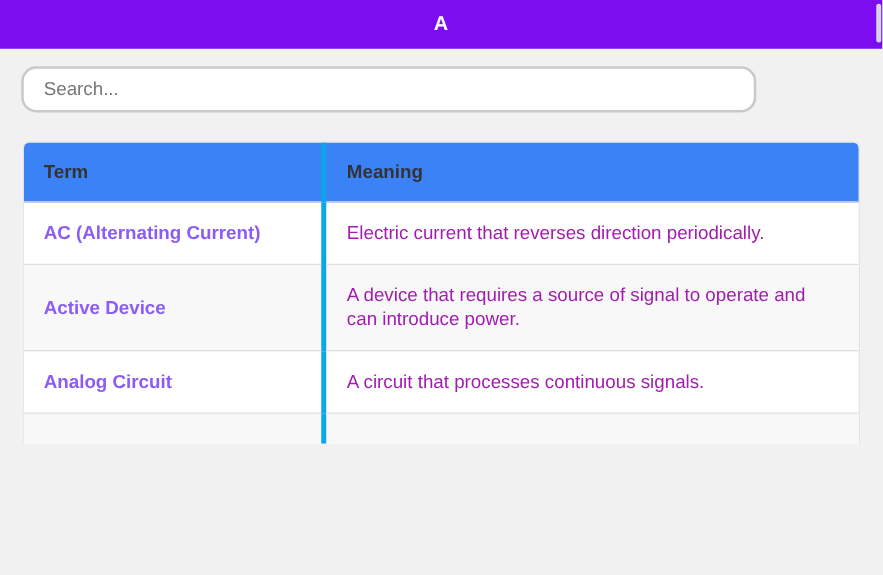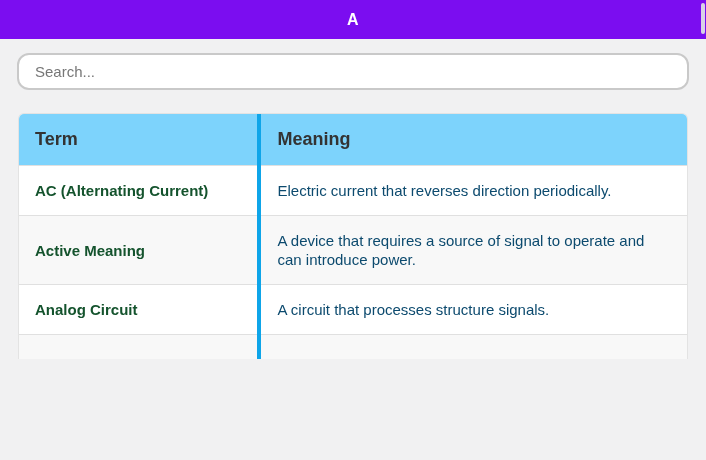--- a/index.html
+++ b/index.html
@@ -35,21 +35,21 @@
     width: 4px;
     height: 31px;
     background: #d8d2e6;
     border-radius: 2px;
   }
   .content {
     padding: 14px 17px 0 17px;
   }
   .search-input {
     box-sizing: border-box;
-    width: 672px;
+    width: 588px;
     height: 37px;
     border: 2px solid #c9c9c9;
     border-radius: 12px;
     background: #ffffff;
     padding: 0 16px;
     font-family: "Liberation Sans", sans-serif;
     font-size: 15px;
     color: #3b3b3b;
     outline: none;
     display: block;
@@ -67,40 +67,40 @@
     border-bottom: none;
     box-sizing: border-box;
   }
   table.glossary {
     width: 100%;
     border-collapse: collapse;
     background: #ffffff;
     font-size: 15px;
   }
   table.glossary th {
-    background: #7dd3fc;
+    background: #3b82f6;
     text-align: left;
     font-weight: bold;
     color: #333333;
     padding: 15px 16px;
-    font-size: 18px;
+    font-size: 15px;
   }
   table.glossary th:first-child {
     width: 36%;
   }
   table.glossary td {
     padding: 15px 16px;
     border-top: 1px solid #e0e0e0;
     vertical-align: middle;
     line-height: 19px;
-    color: #0c4a6e;
+    color: #a21caf;
   }
   table.glossary td.term {
     font-weight: bold;
-    color: #14532d;
+    color: #8b5cf6;
   }
   table.glossary td + td,
   table.glossary th + th {
     border-left: 4px solid #0ea5e9;
   }
   table.glossary tbody tr:nth-child(even) {
     background: #f8f8f8;
   }
   tr.partial-row td {
     height: 24px;
@@ -127,26 +127,26 @@
           <th>Term</th>
           <th>Meaning</th>
         </tr>
       </thead>
       <tbody id="glossary-body">
         <tr>
             <td class="term">AC (Alternating Current)</td>
             <td>Electric current that reverses direction periodically.</td>
           </tr>
           <tr>
-            <td class="term">Active Meaning</td>
+            <td class="term">Active Device</td>
             <td>A device that requires a source of signal to operate and can introduce power.</td>
           </tr>
           <tr>
             <td class="term">Analog Circuit</td>
-            <td>A circuit that processes structure signals.</td>
+            <td>A circuit that processes continuous signals.</td>
           </tr>
           <tr class="partial-row" id="partial-row">
           <td></td>
           <td></td>
         </tr>
       </tbody>
     </table>
   </div>
 
 </main>

